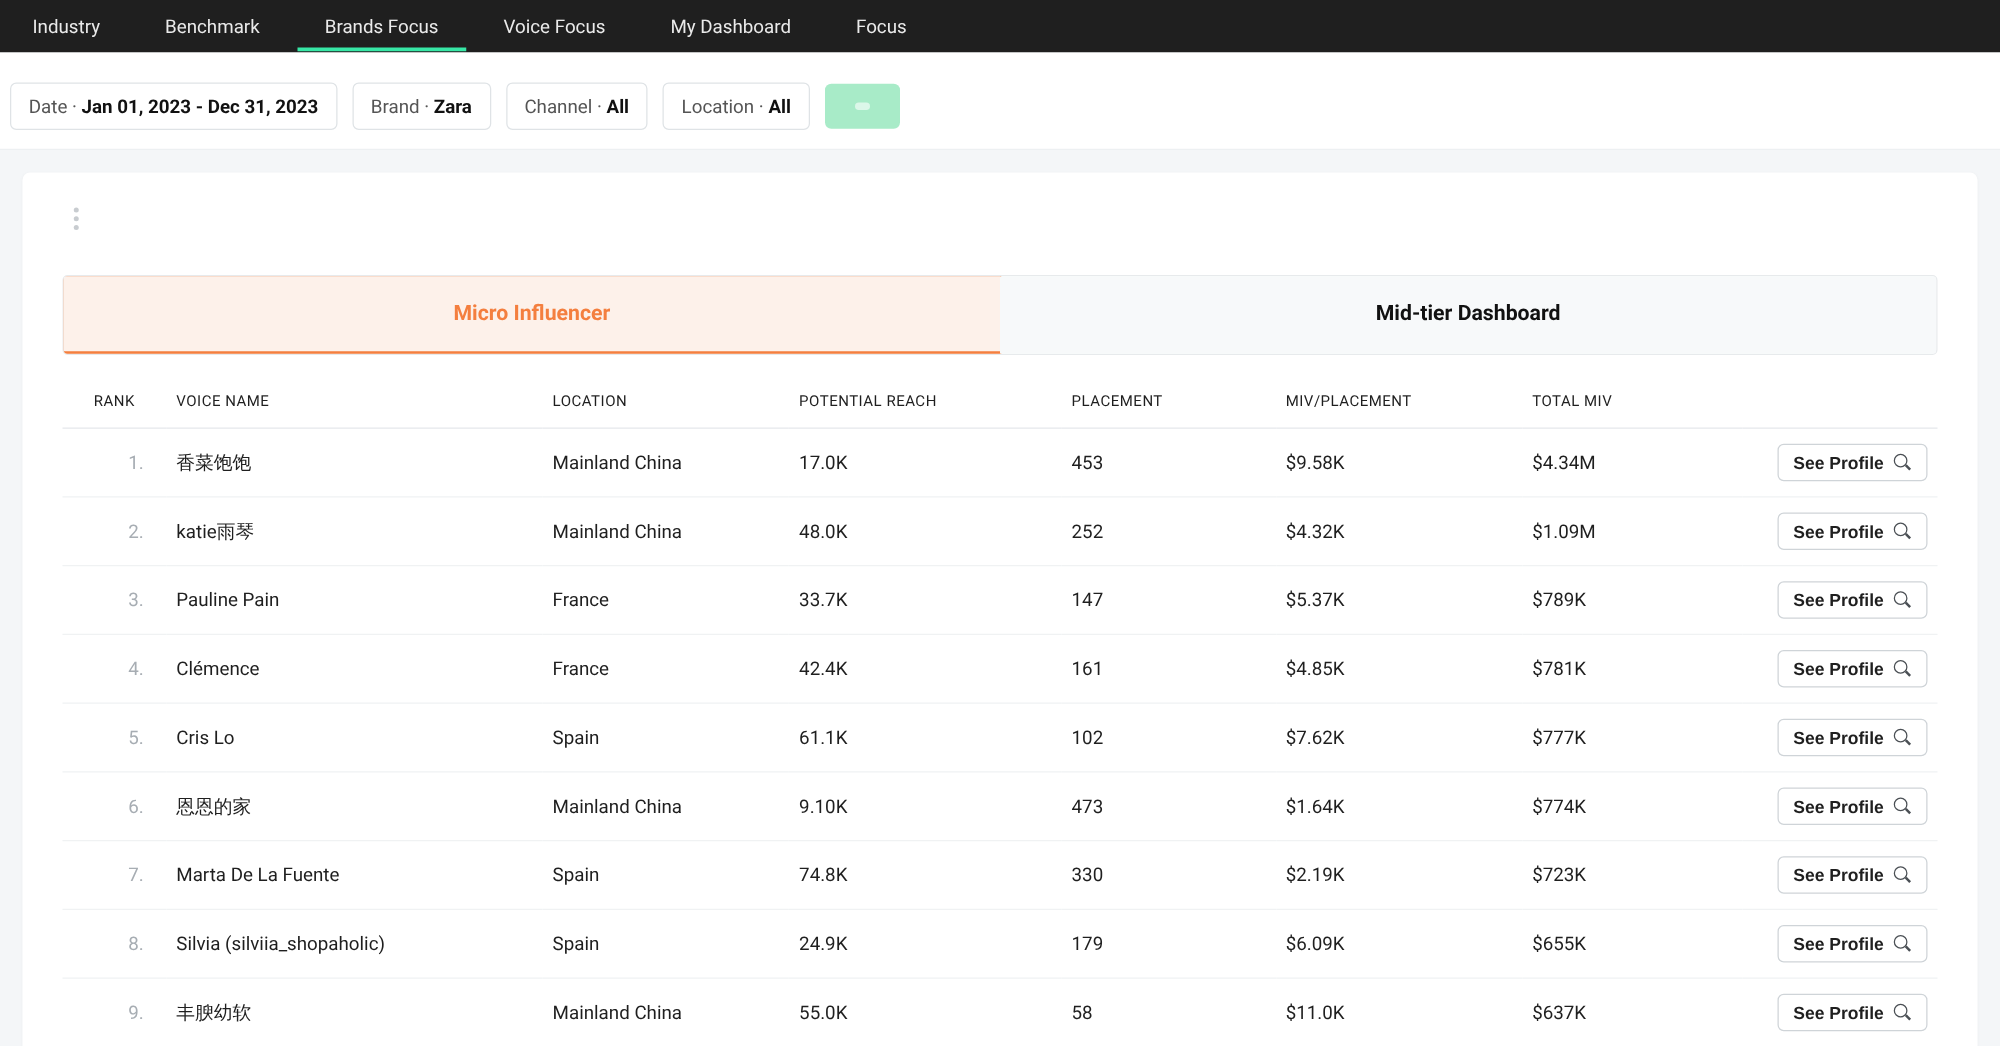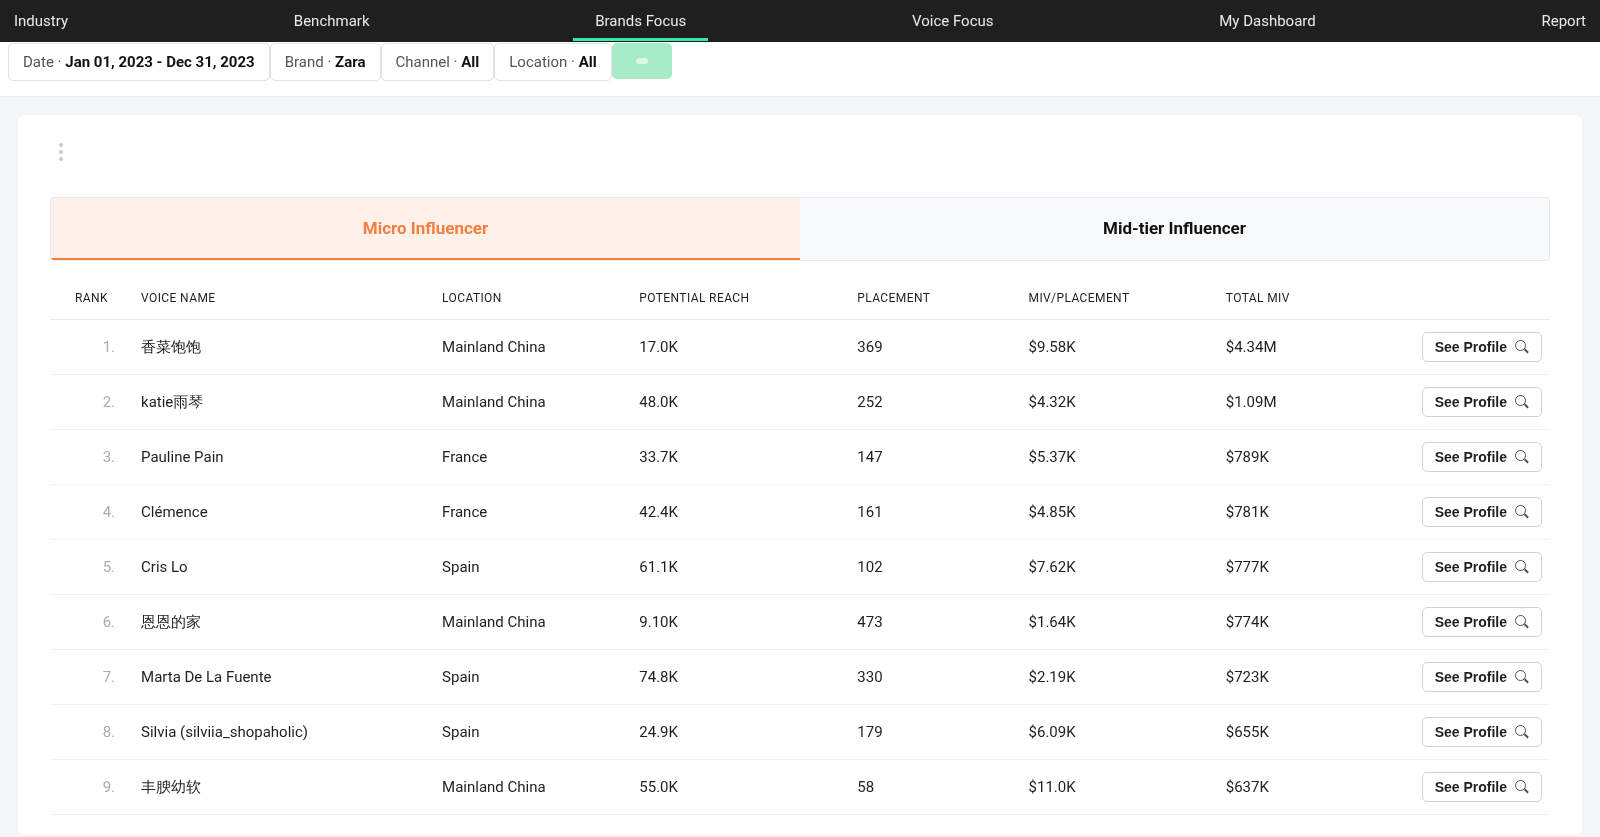--- a/index.html
+++ b/index.html
@@ -21,44 +21,44 @@
     font-size:15px;
     color:var(--text);
     background:#f4f6f8;
   }
   
   .topnav{
     background:var(--header-bg);
     height:42px;
     display:flex;
     align-items:center;
-    padding:0 8px;
+    padding:0 20px;
     gap:40px;
-    justify-content:space-between;
   }
   .topnav .navitem{
     color:#eaeaea;
     font-size:15px;
     padding:10px 6px 10px;
     cursor:pointer;
     position:relative;
   }
   .topnav .navitem.active::after{
     content:"";
     position:absolute;
     left:-16px; right:-16px; bottom:-1px;
     height:3px;
     background:var(--teal2);
   }
   
   .filterbar{
     background:#fff;
-    padding:1px 8px 15px;
+    padding:24px 8px 15px;
     display:flex;
-    gap:0;
+    gap:12px;
+    align-items:center;
     border-bottom:1px solid #edf0f2;
   }
   .chip{
     border:1px solid #dfe3e6;
     border-radius:5px;
     background:#fff;
     padding:9px 14px;
     font-size:15px;
     color:#555;
     cursor:pointer;
@@ -182,21 +182,21 @@
 </style>
 </head>
 <body>
 
 <nav class="topnav" id="topnav">
     <div class="navitem">Industry</div>
     <div class="navitem">Benchmark</div>
     <div class="navitem active">Brands Focus</div>
     <div class="navitem">Voice Focus</div>
     <div class="navitem">My Dashboard</div>
-    <div class="navitem">Report</div>
+    <div class="navitem">Focus</div>
   </nav>
 
 <div class="filterbar">
   <div class="chip">
     <span>Date</span>
     <span> · </span>
     <b>Jan 01, 2023 - Dec 31, 2023</b>
   </div>
   <div class="chip">
     <span>Brand</span>
@@ -222,21 +222,21 @@
   <div class="card-header">
     <div class="kebab">
         <i></i>
         <i></i>
         <i></i>
       </div>
   </div>
 
   <div class="tabs" id="tabs">
       <div class="tab active">Micro Influencer</div>
-      <div class="tab">Mid-tier Influencer</div>
+      <div class="tab">Mid-tier Dashboard</div>
     </div>
 
   <table>
     <colgroup>
       <col class="c-rank">
         <col class="c-name">
         <col class="c-loc">
         <col class="c-reach">
       <col class="c-place">
         <col class="c-mivp">
@@ -254,21 +254,21 @@
         <th>TOTAL MIV</th>
         <th></th>
       </tr>
     </thead>
     <tbody id="rows">
         <tr>
           <td class="rank">1.</td>
           <td>香菜饱饱</td>
           <td>Mainland China</td>
           <td>17.0K</td>
-          <td>369</td>
+          <td>453</td>
           <td>$9.58K</td>
           <td>$4.34M</td>
           <td class="actioncell"><button class="profilebtn">
               <span>See Profile</span>
               <span class="mag"></span>
             </button></td>
         </tr>
         <tr>
           <td class="rank">2.</td>
           <td>katie雨琴</td>

